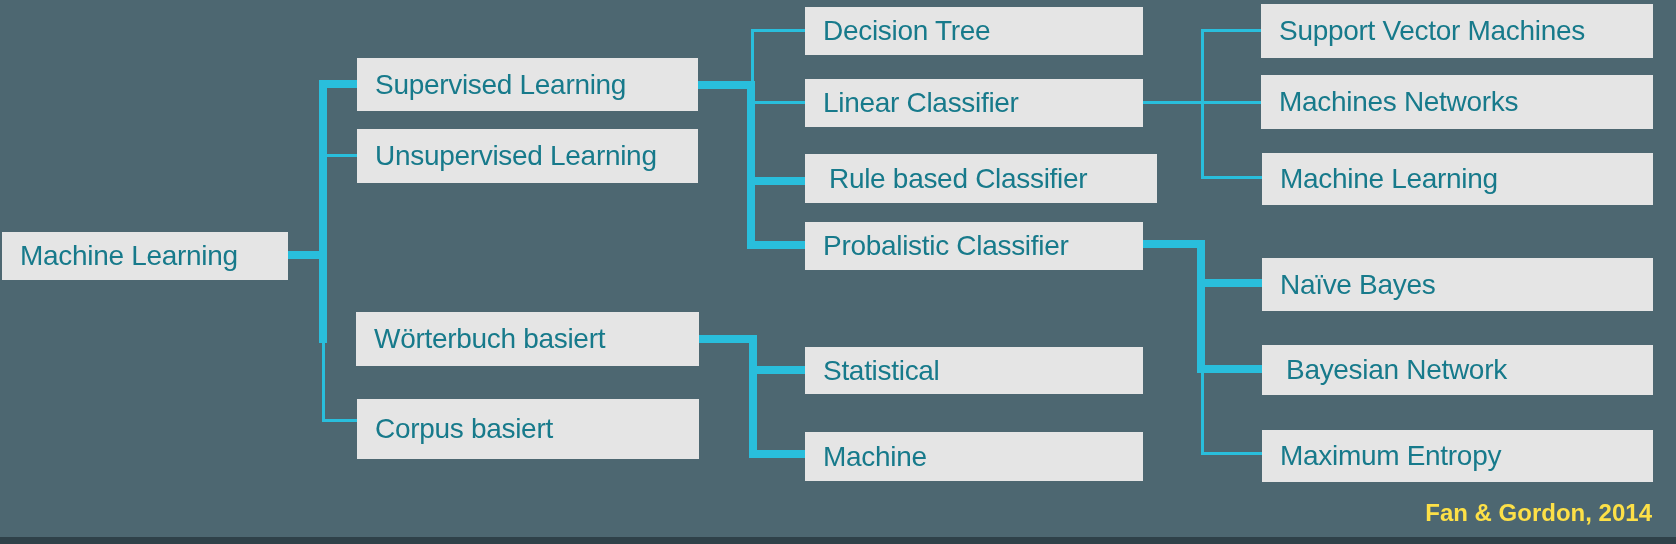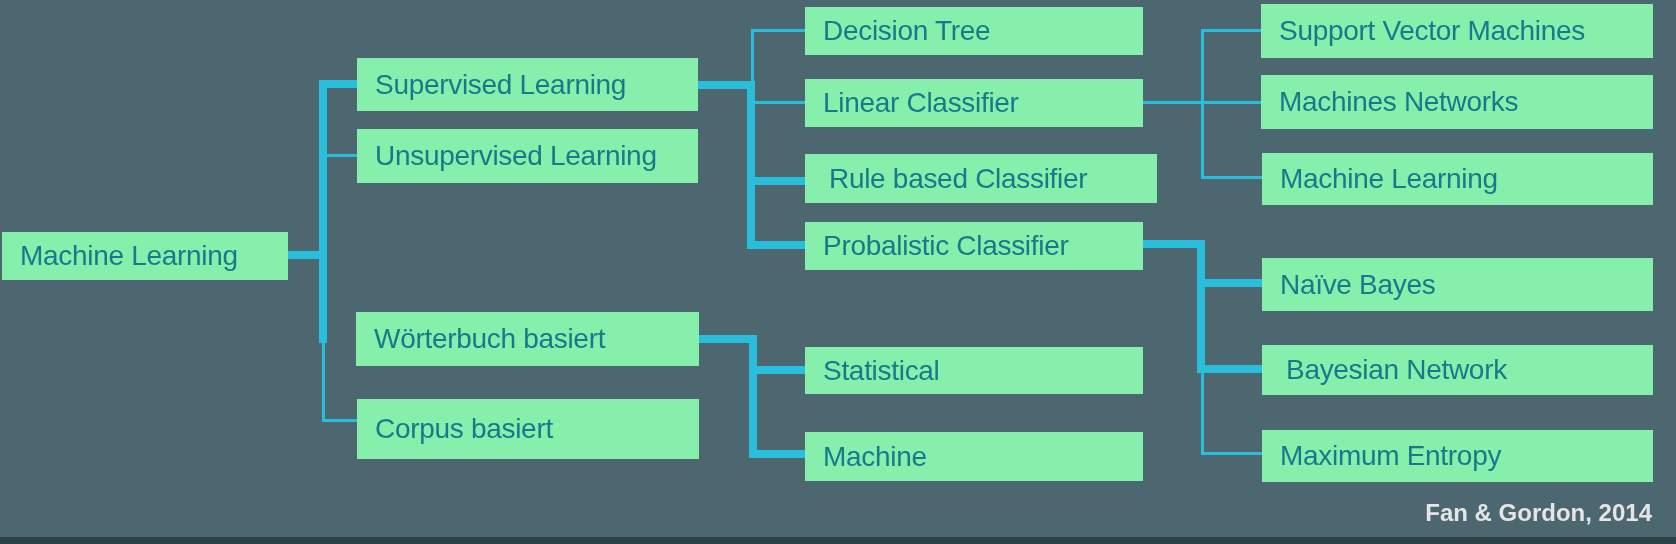--- a/index.html
+++ b/index.html
@@ -10,42 +10,42 @@
   #canvas {
     position: relative;
     width: 1676px;
     height: 544px;
     background: #4d6771;
     overflow: hidden;
     font-family: "Liberation Sans", sans-serif;
   }
   .node {
     position: absolute;
-    background: #86efac;
+    background: #e5e5e5;
     display: flex;
     align-items: center;
     box-sizing: border-box;
     padding-left: 18px;
   }
   .node-label {
     color: #177a8b;
     font-size: 28px;
     line-height: 1;
     white-space: nowrap;
     letter-spacing: -0.3px;
   }
   .connector {
     position: absolute;
     background: #29bedc;
   }
   .caption {
     position: absolute;
     top: 499px;
     right: 24px;
-    color: #e5e5e5;
+    color: #fde047;
     font-size: 24px;
     font-weight: bold;
     white-space: nowrap;
     margin-left: 20px;
   }
   .bottom-band {
     position: absolute;
     left: 0;
     bottom: 0;
     width: 100%;

